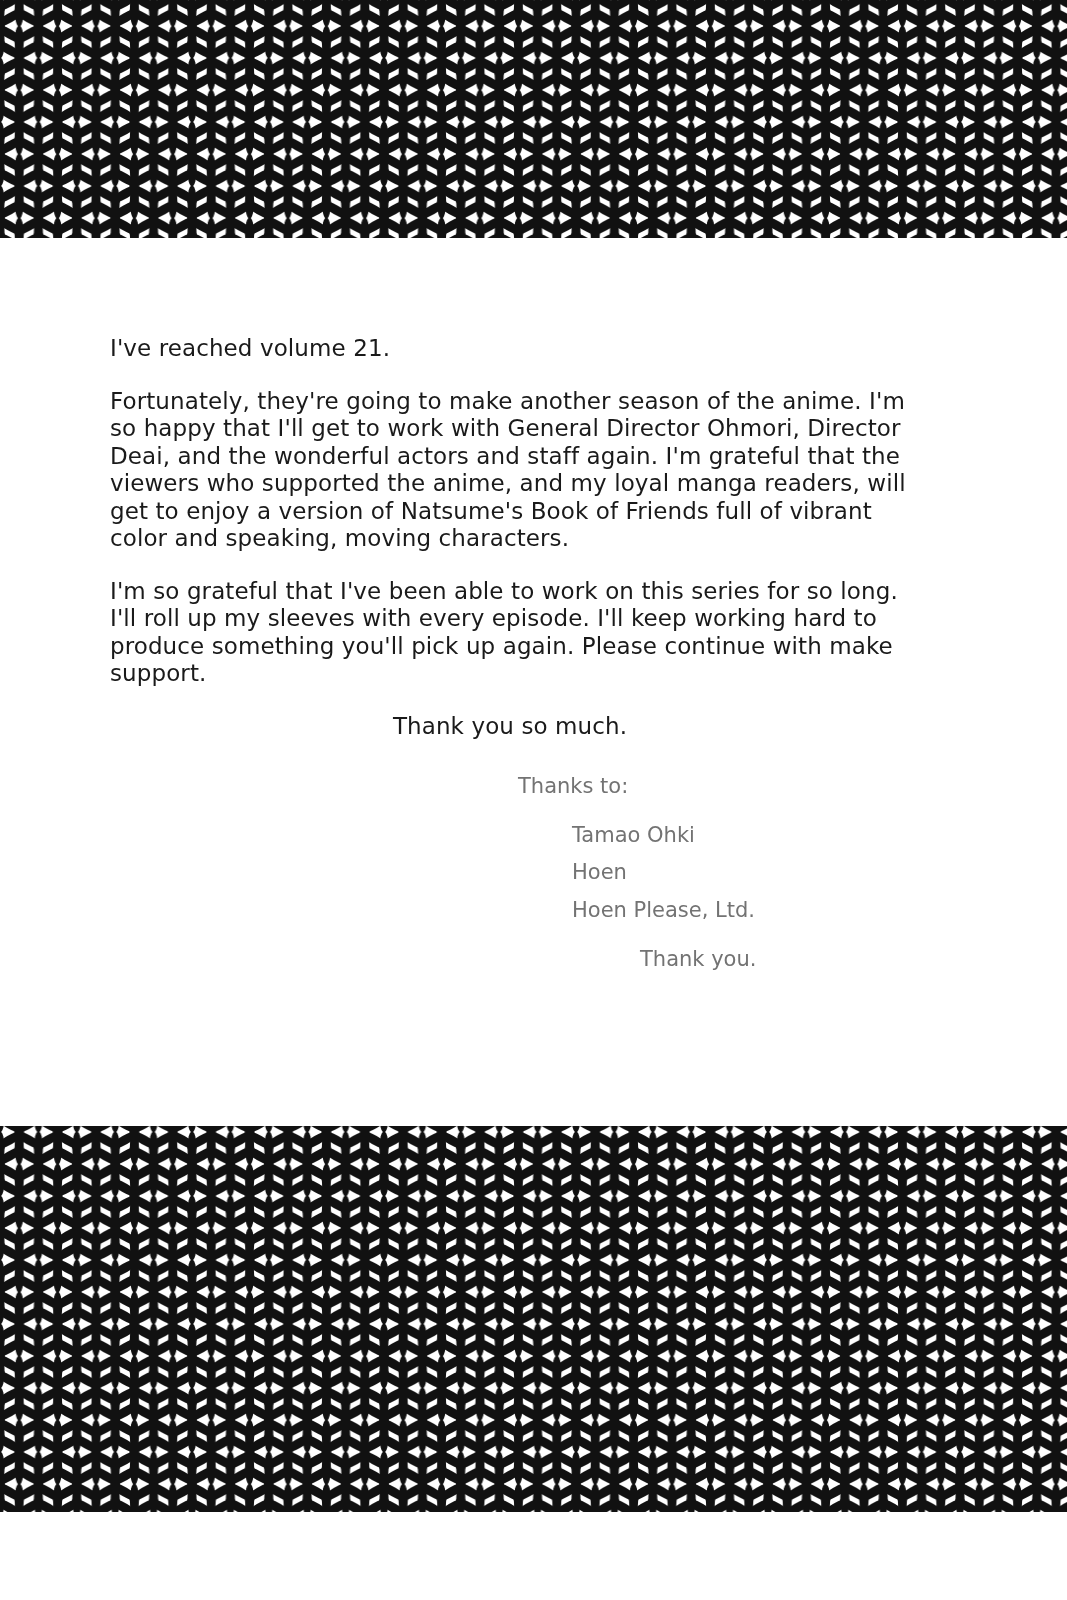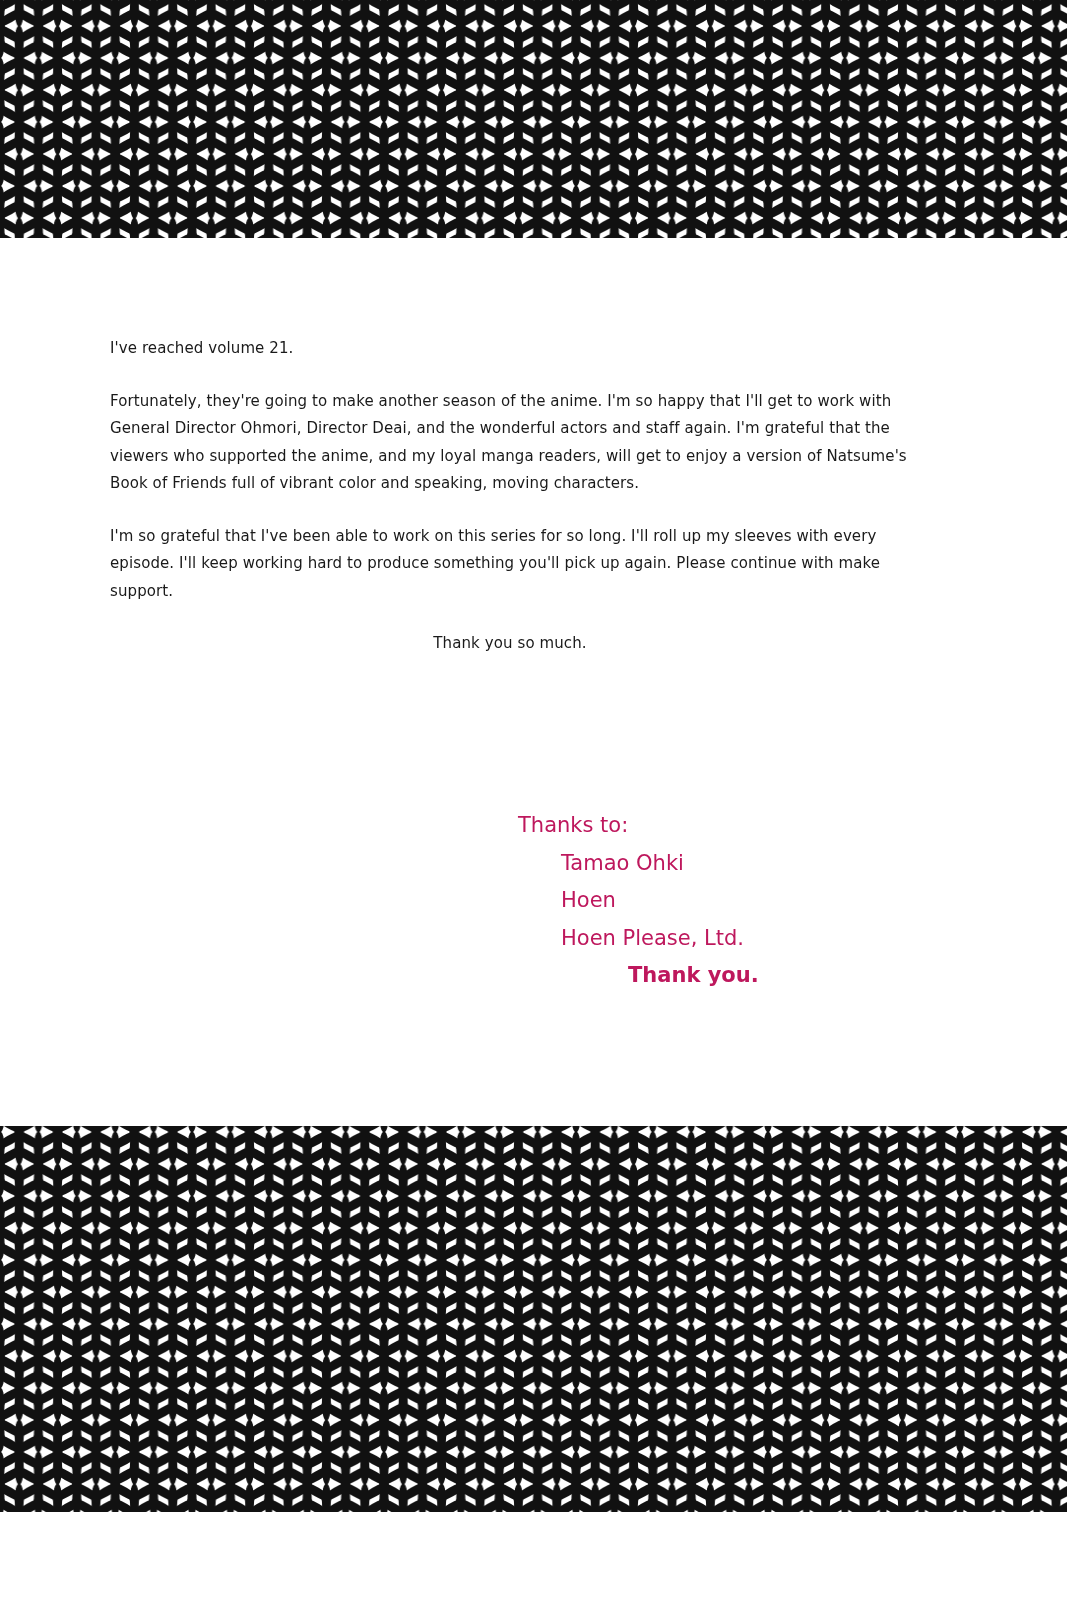--- a/index.html
+++ b/index.html
@@ -44,62 +44,61 @@
 
   
   .letter {
     position: absolute;
     left: 110px;
     top: 335px;
     width: 800px;
     color: #1a1a1a;
   }
   .para {
-    font-size: 15px;
+    font-size: 23px;
     line-height: 27.5px;
     letter-spacing: 0.1px;
     margin: 0 0 25px 0;
     white-space: pre-wrap;
     font-family: "DejaVu Sans", "Liberation Sans", sans-serif;
     font-weight: 400;
   }
   .para:last-child { margin-bottom: 0; text-align: center; }
 
   .title-italic {
   }
 
   
   .thanks {
     position: absolute;
     left: 518px;
-    top: 807px;
-    color: #be185d;
+    top: 768px;
+    color: #737373;
   }
   .thanks-heading {
     font-size: 21px;
     line-height: 37.5px;
     margin: 0;
     padding: 0;
   }
   .thanks-list {
     list-style: none;
-    margin: 0;
+    margin: 11px;
     padding: 0 0 0 43px;
   }
   .thanks-list li {
     font-size: 21px;
     line-height: 37.5px;
     white-space: nowrap;
   }
   .thanks-closing {
     font-size: 21px;
     line-height: 37.5px;
-    margin: 0;
+    margin: 12px;
     padding-left: 110px;
-    font-weight: bold;
   }
 </style>
 </head>
 <body>
 
 <div class="page">
 
   <div class="ornament-band" id="ornament-top">
     <svg width="1067" height="238" viewBox="0 0 1067 238" xmlns="http://www.w3.org/2000/svg">
       <defs>

